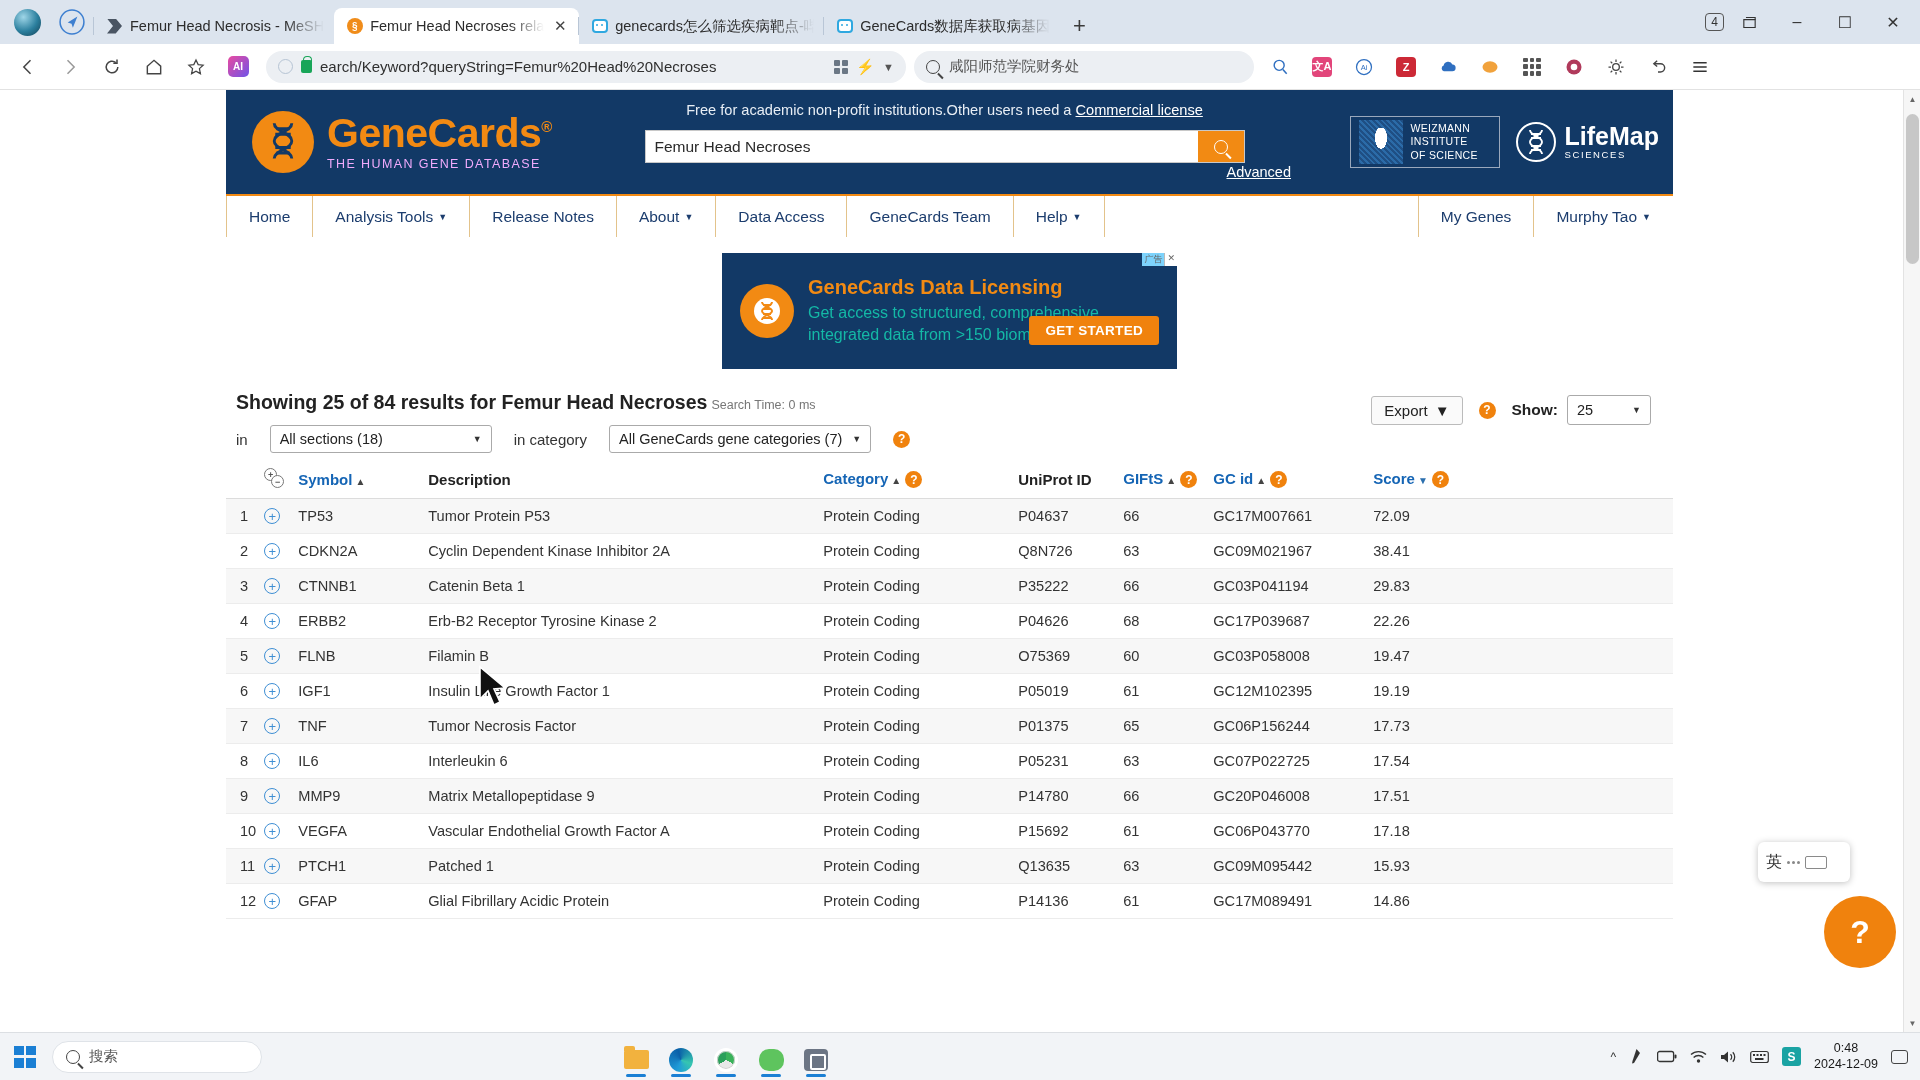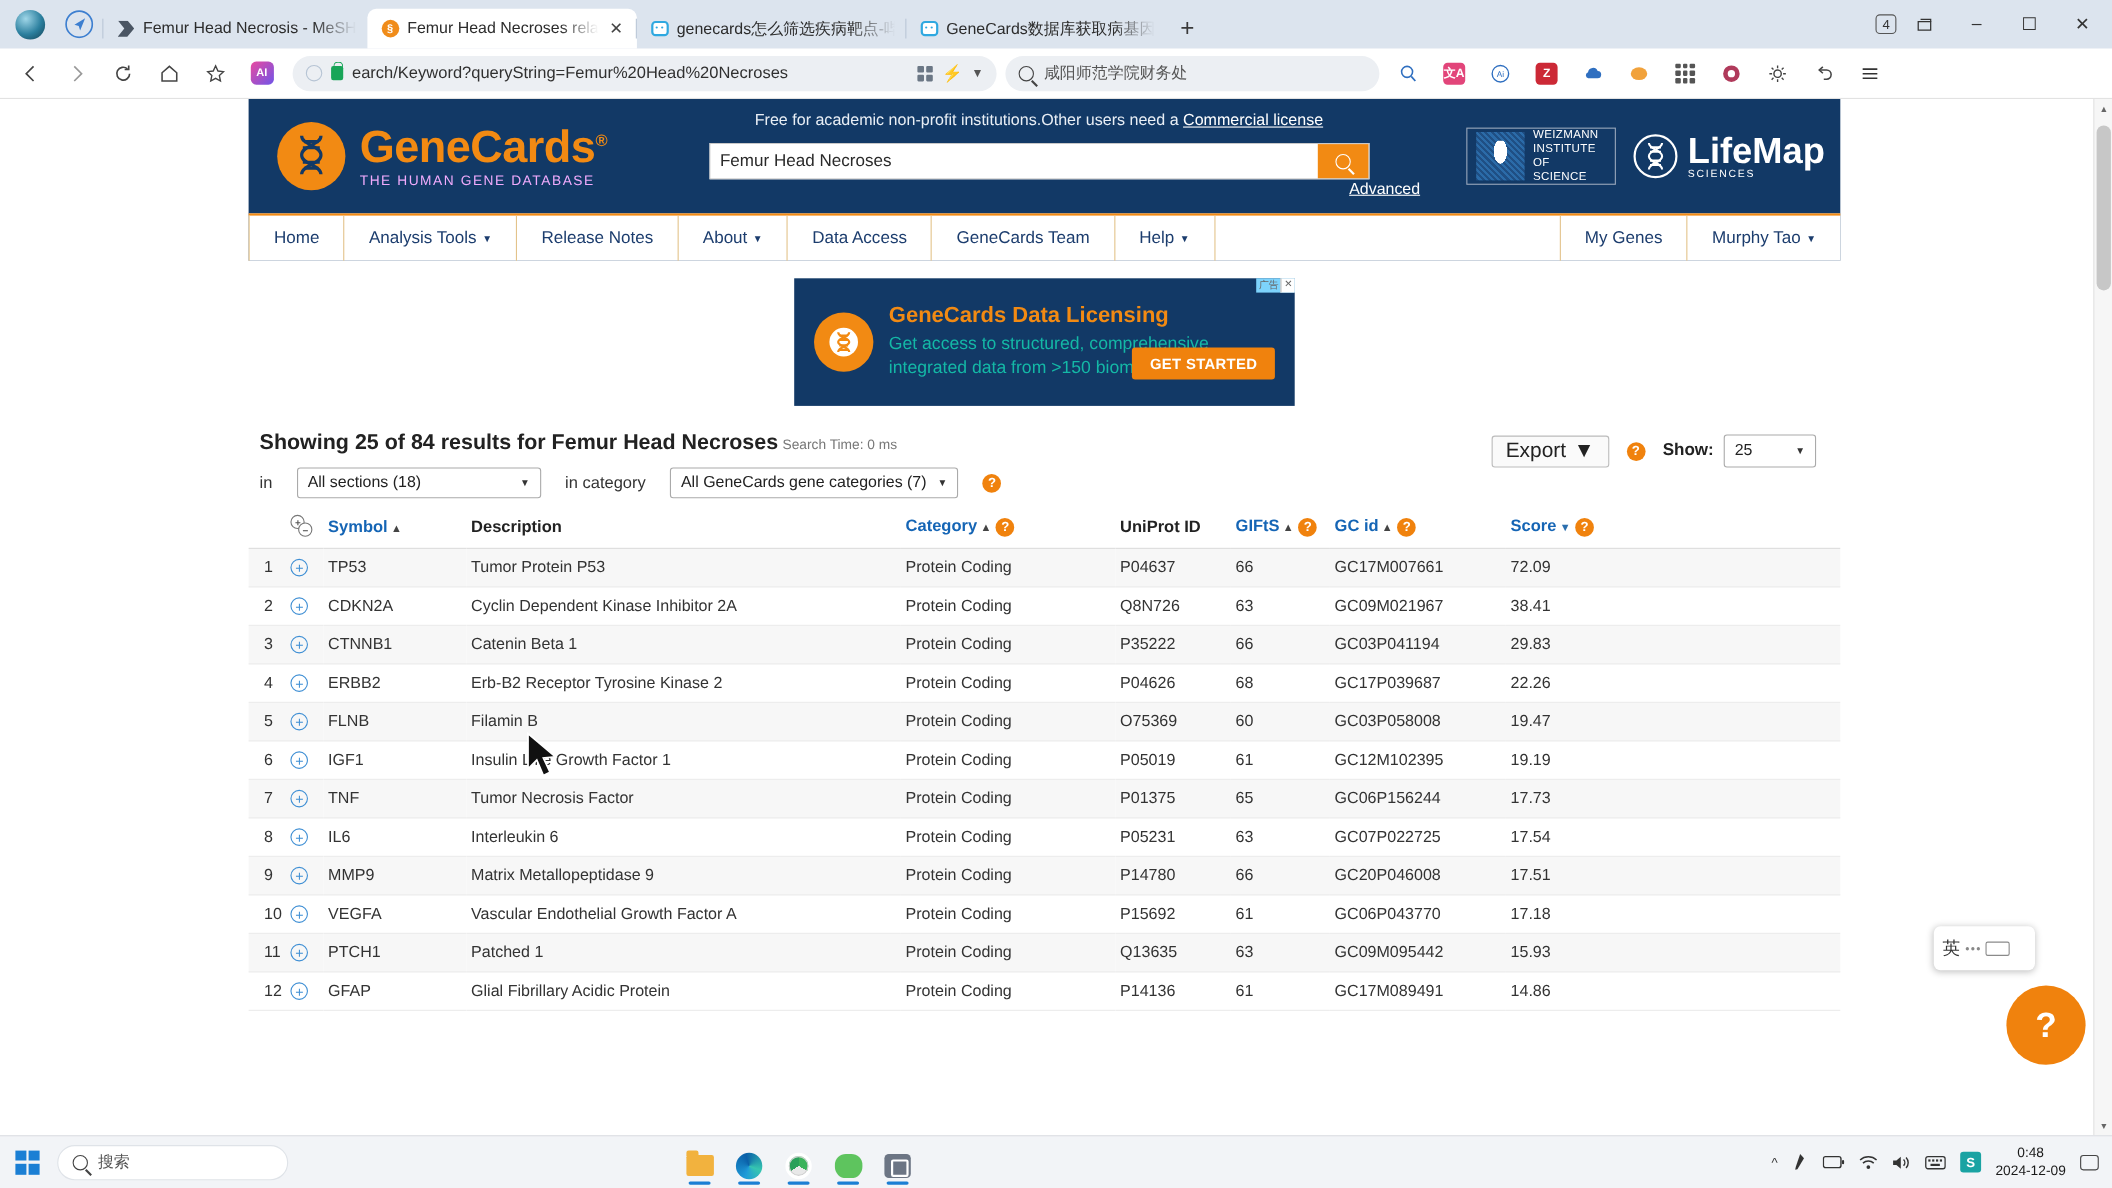--- a/index.html
+++ b/index.html
@@ -123,21 +123,21 @@
   .weizmann { width:150px; height:52px; border:1px solid #9aa8bc; display:flex; align-items:center; gap:8px; padding:4px 8px; }
   .wz-img { width:44px; height:44px; background:
     repeating-linear-gradient(45deg,#1f4f84 0 2px,#2b6ba8 2px 4px); position:relative;}
   .wz-img::after{content:"";position:absolute;left:12px;top:8px;width:20px;height:28px;
     background: radial-gradient(ellipse at 50% 35%, #fff 0 42%, transparent 43%);}
   .wz-txt{color:#fff;font-size:10.5px;line-height:1.25;letter-spacing:0.3px;}
   .lifemap{ display:flex;align-items:center;gap:9px; padding:0 14px 0 16px;}
   .lm-circ{width:40px;height:40px;border-radius:50%;border:2.5px solid #fff;display:flex;align-items:center;justify-content:center;}
   .lm-circ svg{width:22px;height:28px;}
   .lm-txt{color:#fff;}
-  .lm-txt .b{font-size:33px;font-weight:bold;line-height:1;}
+  .lm-txt .b{font-size:25px;font-weight:bold;line-height:1;}
   .lm-txt .s{font-size:9.5px;letter-spacing:1.6px;}
 
   .gc-nav { background:#fff; height:43px; display:flex; align-items:stretch;
     border-top:2px solid #f28a13; width:1447px; }
   .navitem { display:flex;align-items:center;padding:0 22px;font-size:15.5px;color:#1c3d6e;
     border-right:1px solid #e3c38b; position:relative; white-space:nowrap; }
   .navitem:first-child{border-left:1px solid #e3c38b;}
   .navitem .car{font-size:9px;margin-left:5px;}
   .nav-spacer{flex:1;border-right:1px solid #e3c38b;}
   .navitem.right{border-right:none;border-left:none;}
@@ -168,21 +168,21 @@
   .sel .car{font-size:9px;color:#333;}
   .sel.wide{width:222px;justify-content:space-between;}
   .qmark{width:17px;height:17px;border-radius:50%;background:#f0820d;color:#fff;font-size:12px;
     font-weight:bold;display:inline-flex;align-items:center;justify-content:center;flex:0 0 17px;}
   .clicknote{font-size:14.5px;color:#333;margin-top:9px;}
   .plusdot{display:inline-flex;width:13px;height:13px;border-radius:50%;background:#333;color:#fff;
     font-size:10px;align-items:center;justify-content:center;vertical-align:-1px;}
 
   .rh-right{display:flex;align-items:center;gap:16px;padding-top:4px;}
   .btn-export{border:1px solid #bbb;border-radius:3px;background:#fafafa;height:29px;display:flex;
-    align-items:center;padding:0 12px;font-size:19px;color:#222;gap:7px;}
+    align-items:center;padding:0 12px;font-size:15px;color:#222;gap:7px;}
   .showsel{display:flex;align-items:center;gap:9px;font-size:15.5px;font-weight:bold;color:#222;}
   .showsel .sel{font-weight:normal;width:84px;justify-content:space-between;height:30px;}
 
   table.gtbl{width:100%;border-collapse:collapse;margin-top:10px;}
   table.gtbl th{ text-align:left;font-size:15px;font-weight:bold;color:#1565b5;
     padding:6px 4px 9px 4px;border-bottom:1px solid #dcdcdc;white-space:nowrap;}
   table.gtbl th.dark{color:#222;}
   table.gtbl td{font-size:14.6px;color:#333;padding:9px 4px;border-bottom:1px solid #ececec;}
   table.gtbl tr.odd td{background:#f7f7f7;}
   .sym{color:#1565b5;}

